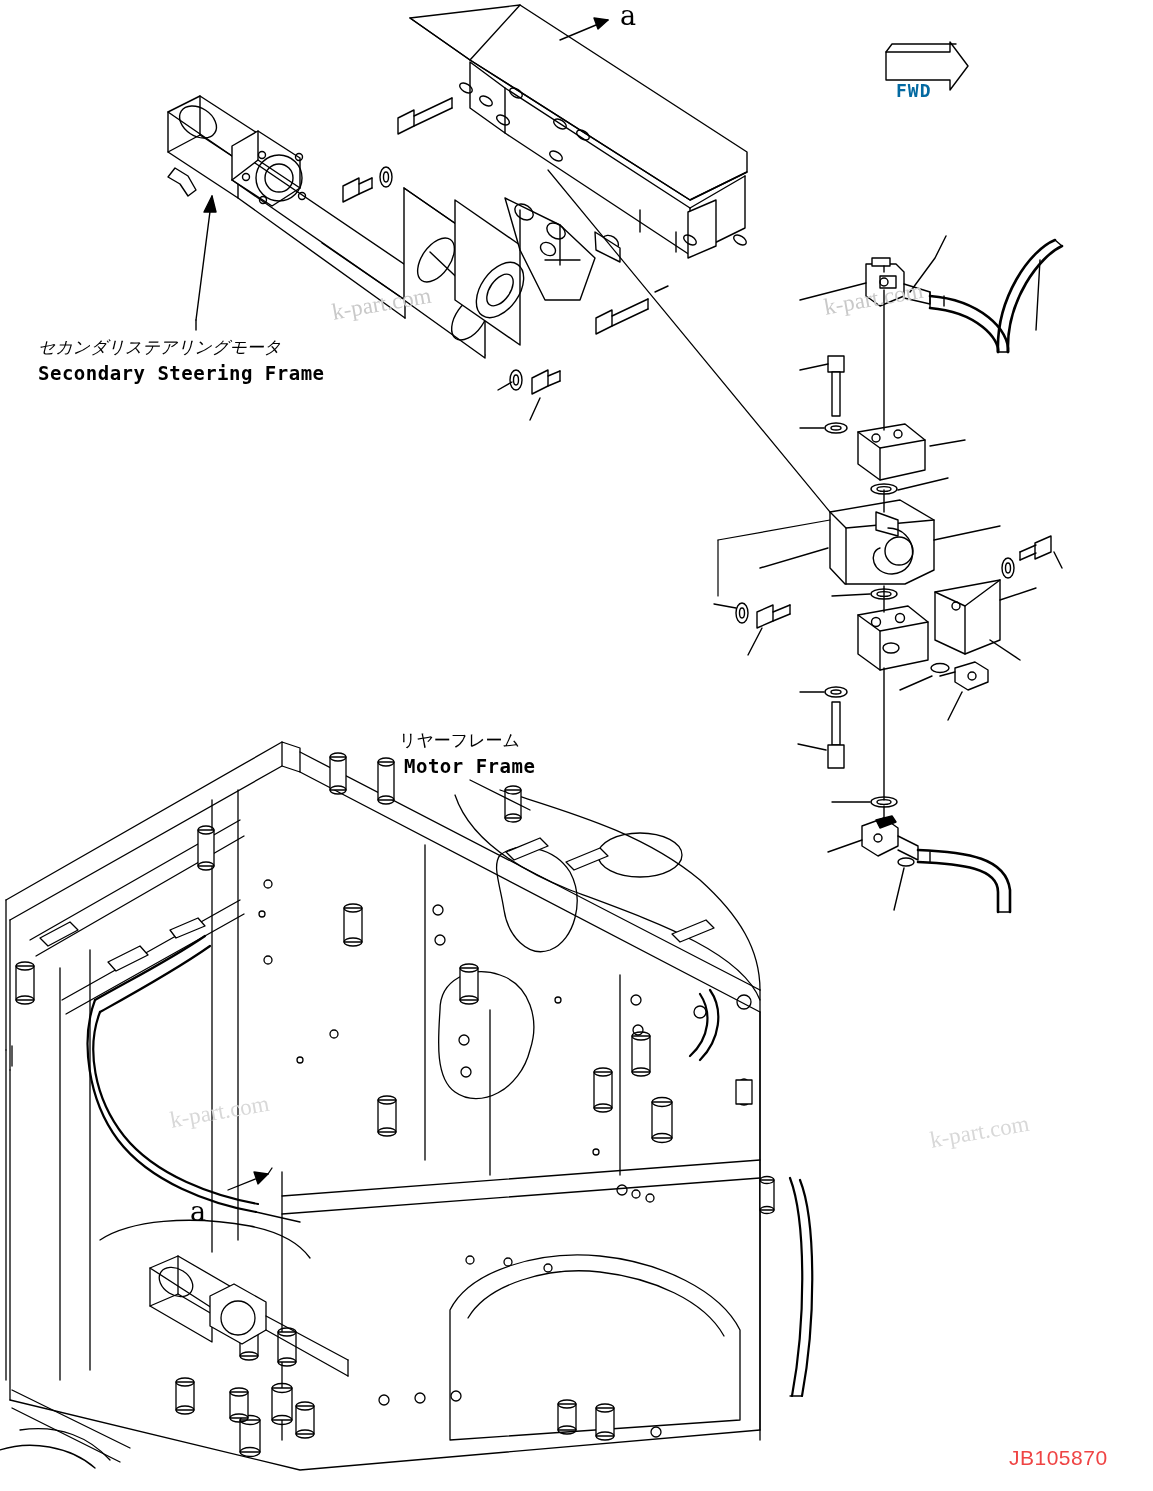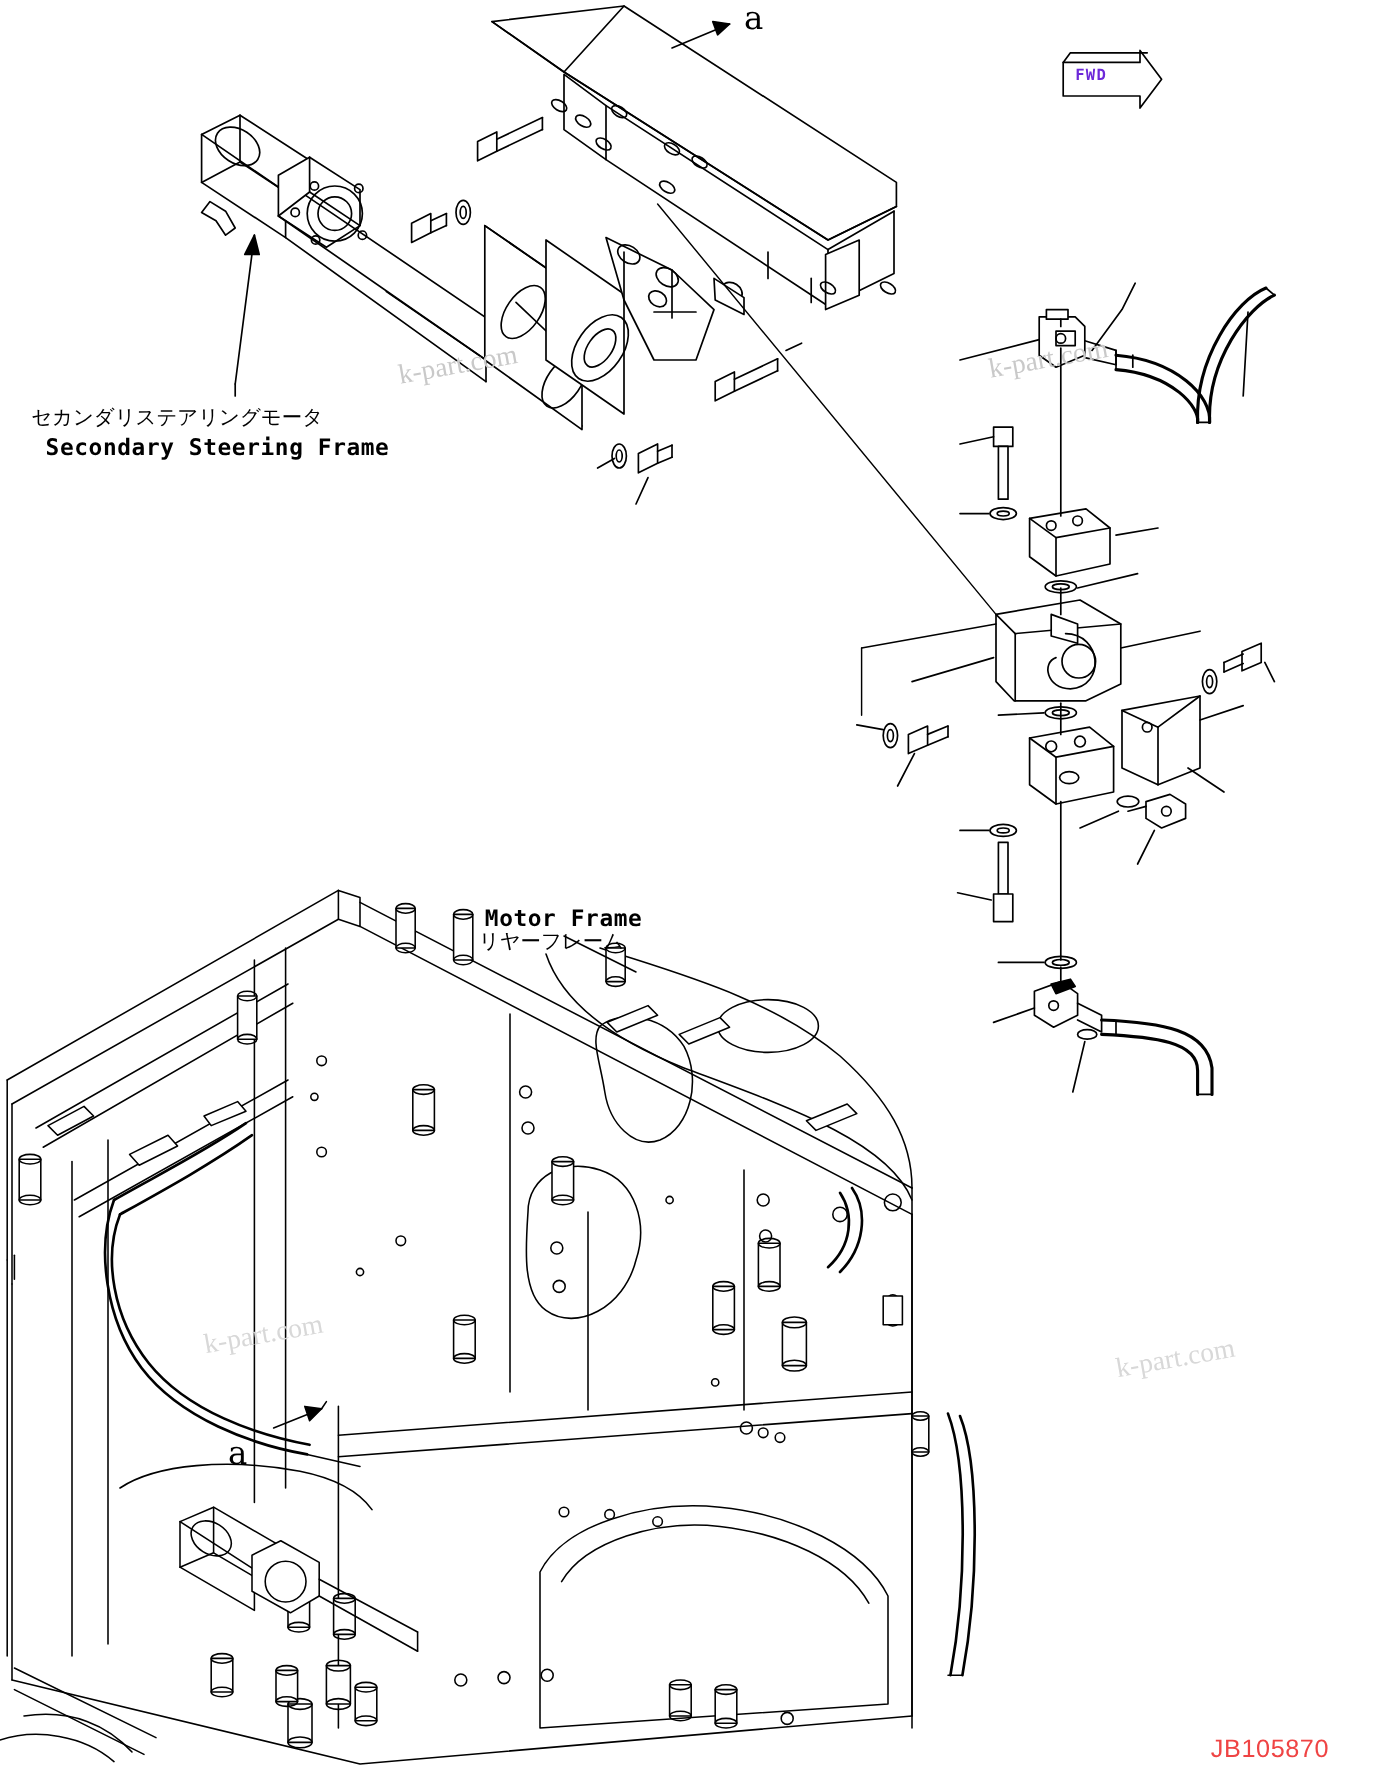--- a/index.html
+++ b/index.html
@@ -40,24 +40,25 @@
   }
   .callout-a {
     position: absolute;
     font-family: "DejaVu Serif", serif;
     font-size: 27px;
     color: #000;
   }
   .fwd-text {
     position: absolute;
     font-family: "DejaVu Sans Mono", monospace;
-    font-size: 13px;
+    font-size: 18px;
     font-weight: 700;
-    color: #6d28d9;
+    color: #0369a1;
     letter-spacing: 1px;
+    margin-top: 24px;
   }
   .drawing-no {
     position: absolute;
     font-family: Liberation Sans, sans-serif;
     font-size: 21px;
     letter-spacing: 0.5px;
     color: #ef4444;
   }
   .watermark {
     position: absolute;
@@ -505,24 +506,24 @@
         <path d="M228 1190 L268 1174"></path>
         <path d="M268 1174 L254 1172 L258 1184 Z" fill="#000"></path>
         <path d="M268 1174 L272 1168"></path>
 
         <path d="M470 780 L530 810"></path>
       </g>
 
     </g>
   </svg>
 
-  <div class="lbl lbl-jp" style="left:26px; top:336px;">セカンダリステアリングモータ</div>
+  <div class="lbl lbl-jp" style="left:38px; top:336px;font-style:italic;">セカンダリステアリングモータ</div>
   <div class="lbl lbl-en" style="left:38px; top:362px;">Secondary Steering Frame</div>
 
-  <div class="lbl lbl-jp" style="left:399px; top:729px;margin-top:44px;">リヤーフレーム</div>
+  <div class="lbl lbl-jp" style="left:399px; top:729px;">リヤーフレーム</div>
   <div class="lbl lbl-en" style="left:404px; top:755px;">Motor Frame</div>
 
   <div class="callout-a" style="left:620px; top:0px;">a</div>
   <div class="callout-a" style="left:190px; top:1196px;">a</div>
 
   <div class="fwd-text" style="left:896px; top:56px;">FWD</div>
 
   <div class="drawing-no" style="left:1009px; top:1446px;">JB105870</div>
 
   <div class="watermark" style="left:330px; top:300px;">k-part.com</div>

